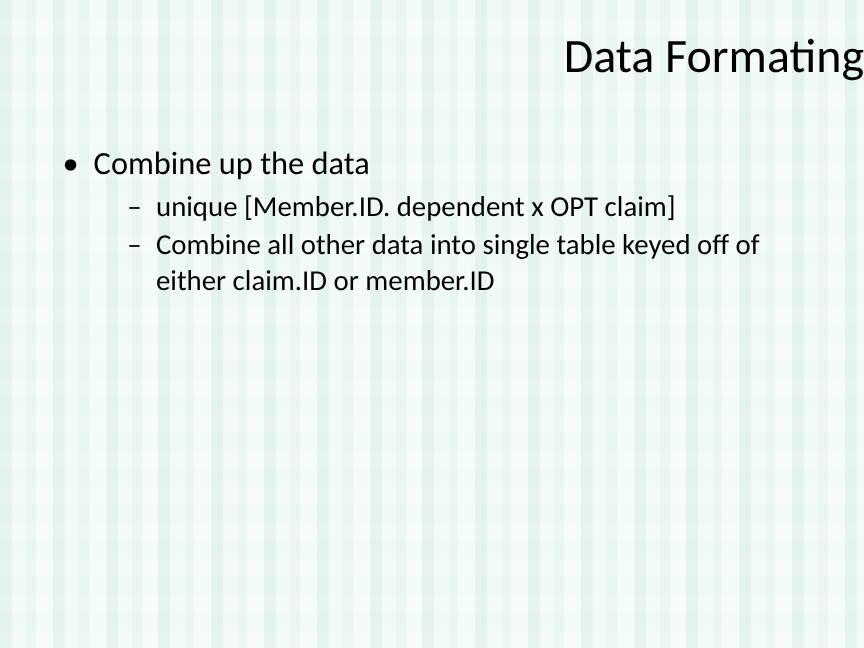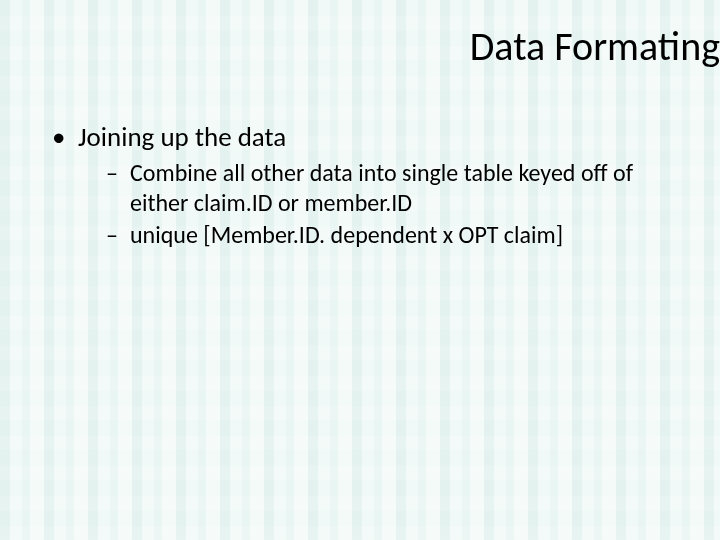--- a/index.html
+++ b/index.html
@@ -95,25 +95,25 @@
   }
 </style>
 </head>
 <body>
 
 <div class="slide">
   <div class="title">Data Formating</div>
   <div class="body">
     <ul class="level1">
       <li>
-        <span>Joining up the data</span>
+        <span>Combine up the data</span>
         <ul class="level2">
           <li>
-            <span>Combine all other data into single table keyed off of either claim.ID or member.ID</span>
+            <span>unique [Member.ID. dependent x OPT claim]</span>
           </li>
           <li>
-            <span>unique [Member.ID. dependent x OPT claim]</span>
+            <span>Combine all other data into single table keyed off of either claim.ID or member.ID</span>
           </li>
         </ul>
       </li>
     </ul>
   </div>
 </div>
 
 </body></html>

